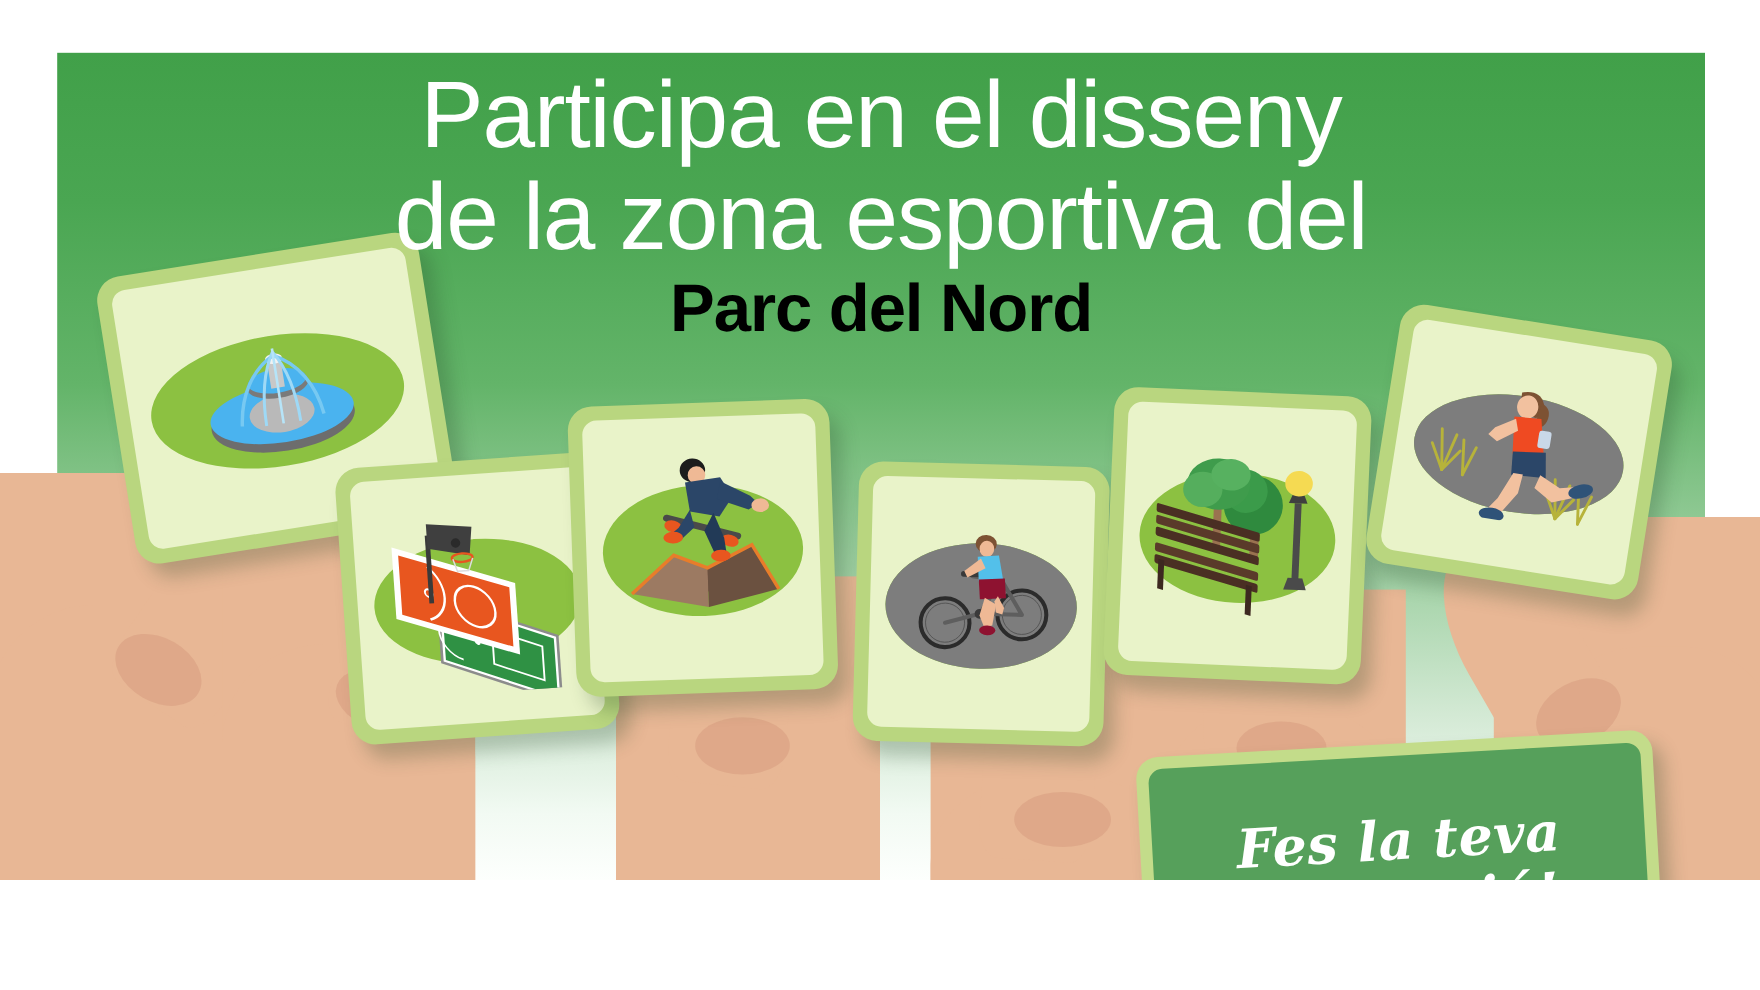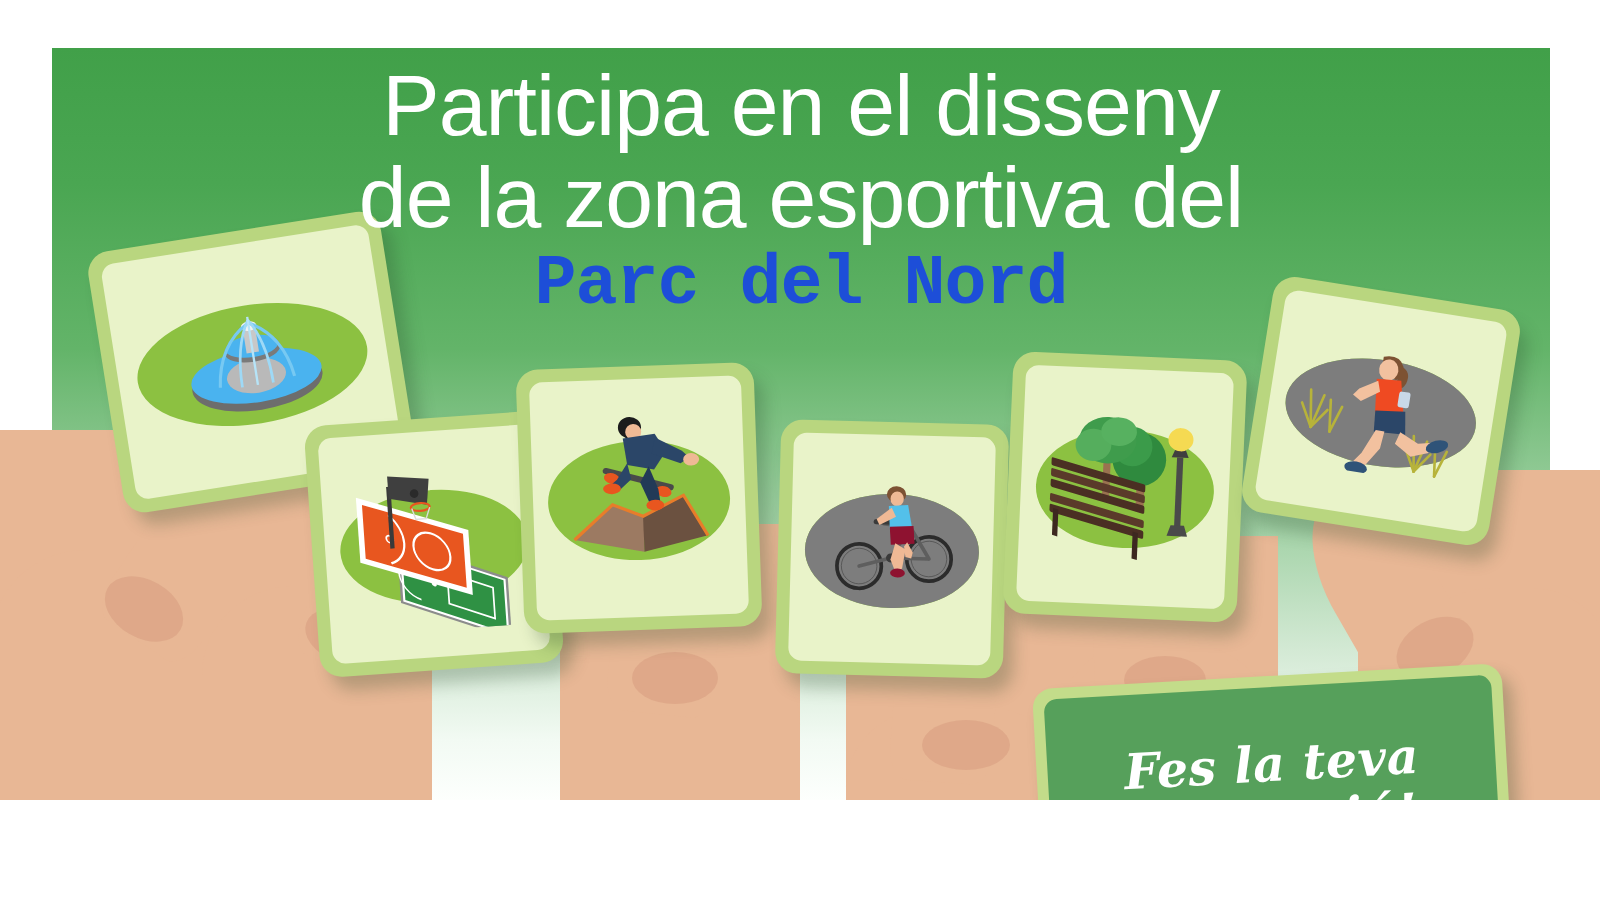--- a/index.html
+++ b/index.html
@@ -20,22 +20,22 @@
     position:absolute;left:52px;top:62px;width:1498px;
     text-align:center;line-height:1.0;pointer-events:none;
   }
   .hl-line{
     display:block;color:#ffffff;font-weight:400;font-size:86px;
     letter-spacing:-1px;white-space:nowrap;
   }
   .hl-line.l1{margin-bottom:6px;}
   .hl-line.l2{margin-bottom:10px;}
   .hl-strong{
-    display:block;color:#1d4ed8;font-weight:700;font-size:70px;
-    letter-spacing:-1px;white-space:nowrap;font-family:Liberation Mono, monospace;
+    display:block;color:#000000;font-weight:700;font-size:61px;
+    letter-spacing:-1px;white-space:nowrap;
   }
 
   
   .hand{position:absolute;background:#e8b795;}
   .hand .palm{position:absolute;background:#e8b795;border-radius:46% 46% 0 0;}
   .hand .finger{position:absolute;background:#e8b795;border-radius:50% 50% 18% 18%;}
   .hand .shade{position:absolute;background:#d79d80;opacity:.55;border-radius:50%;}
 
   
   .card{

